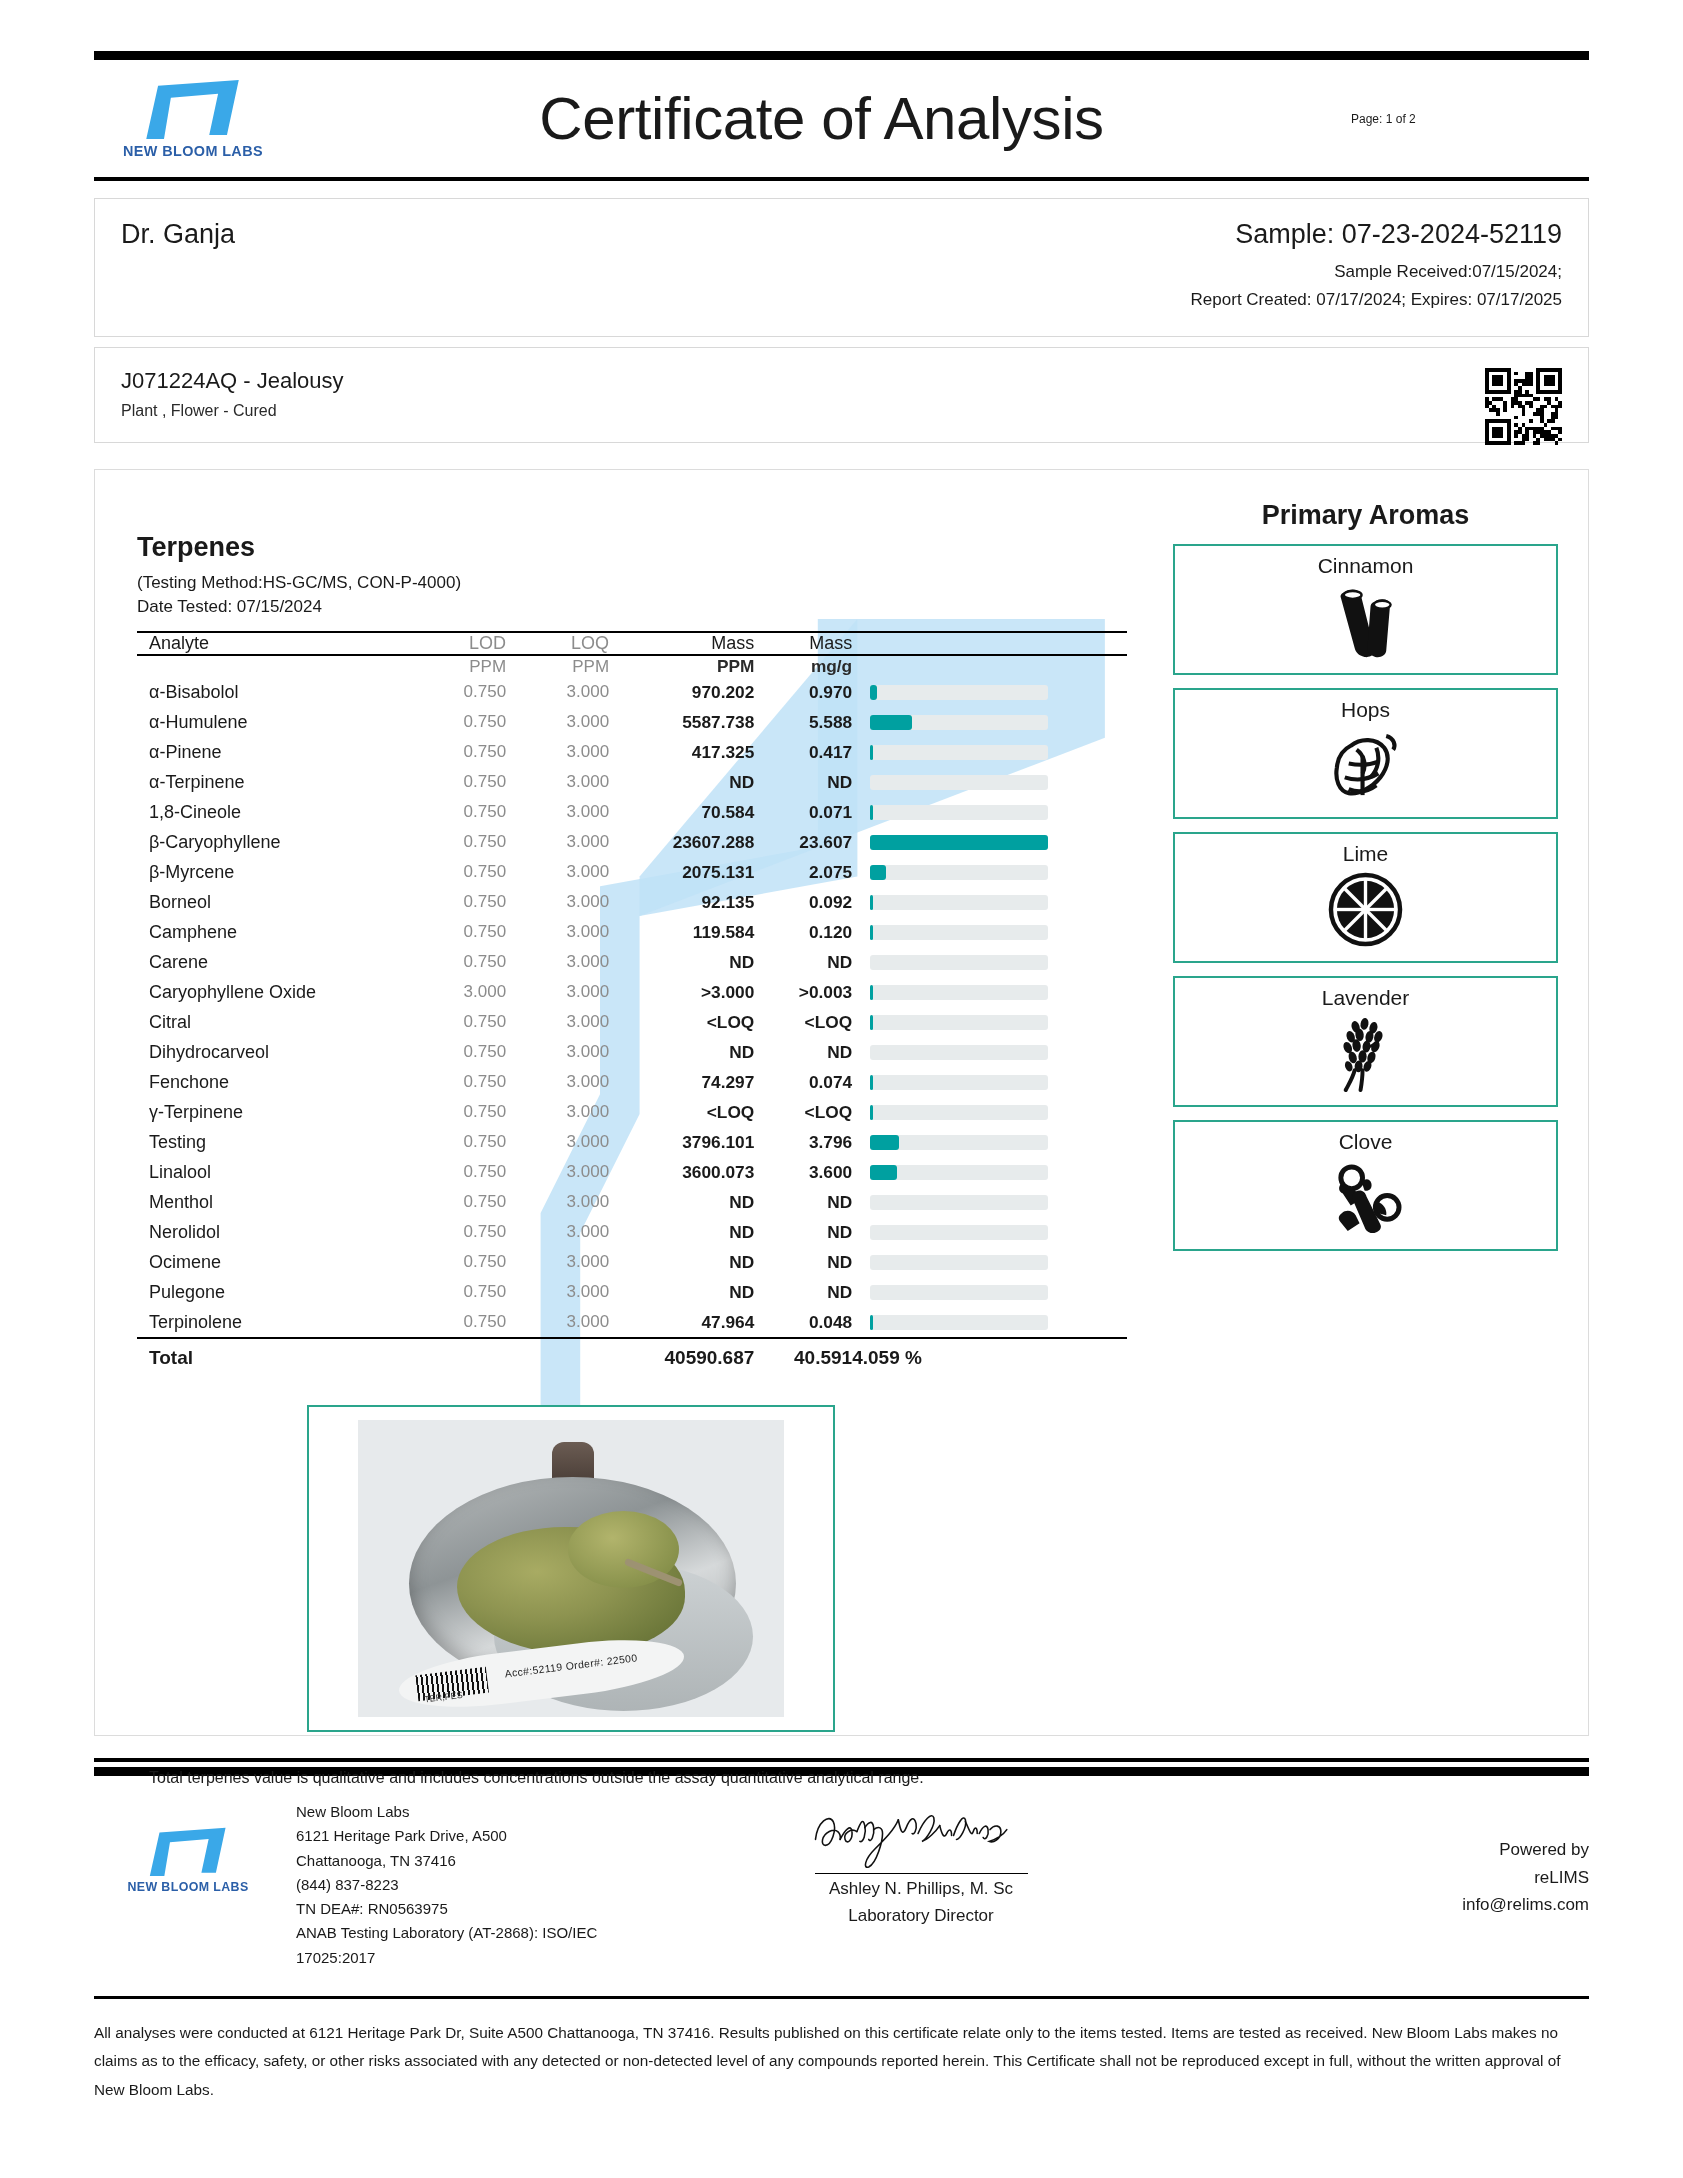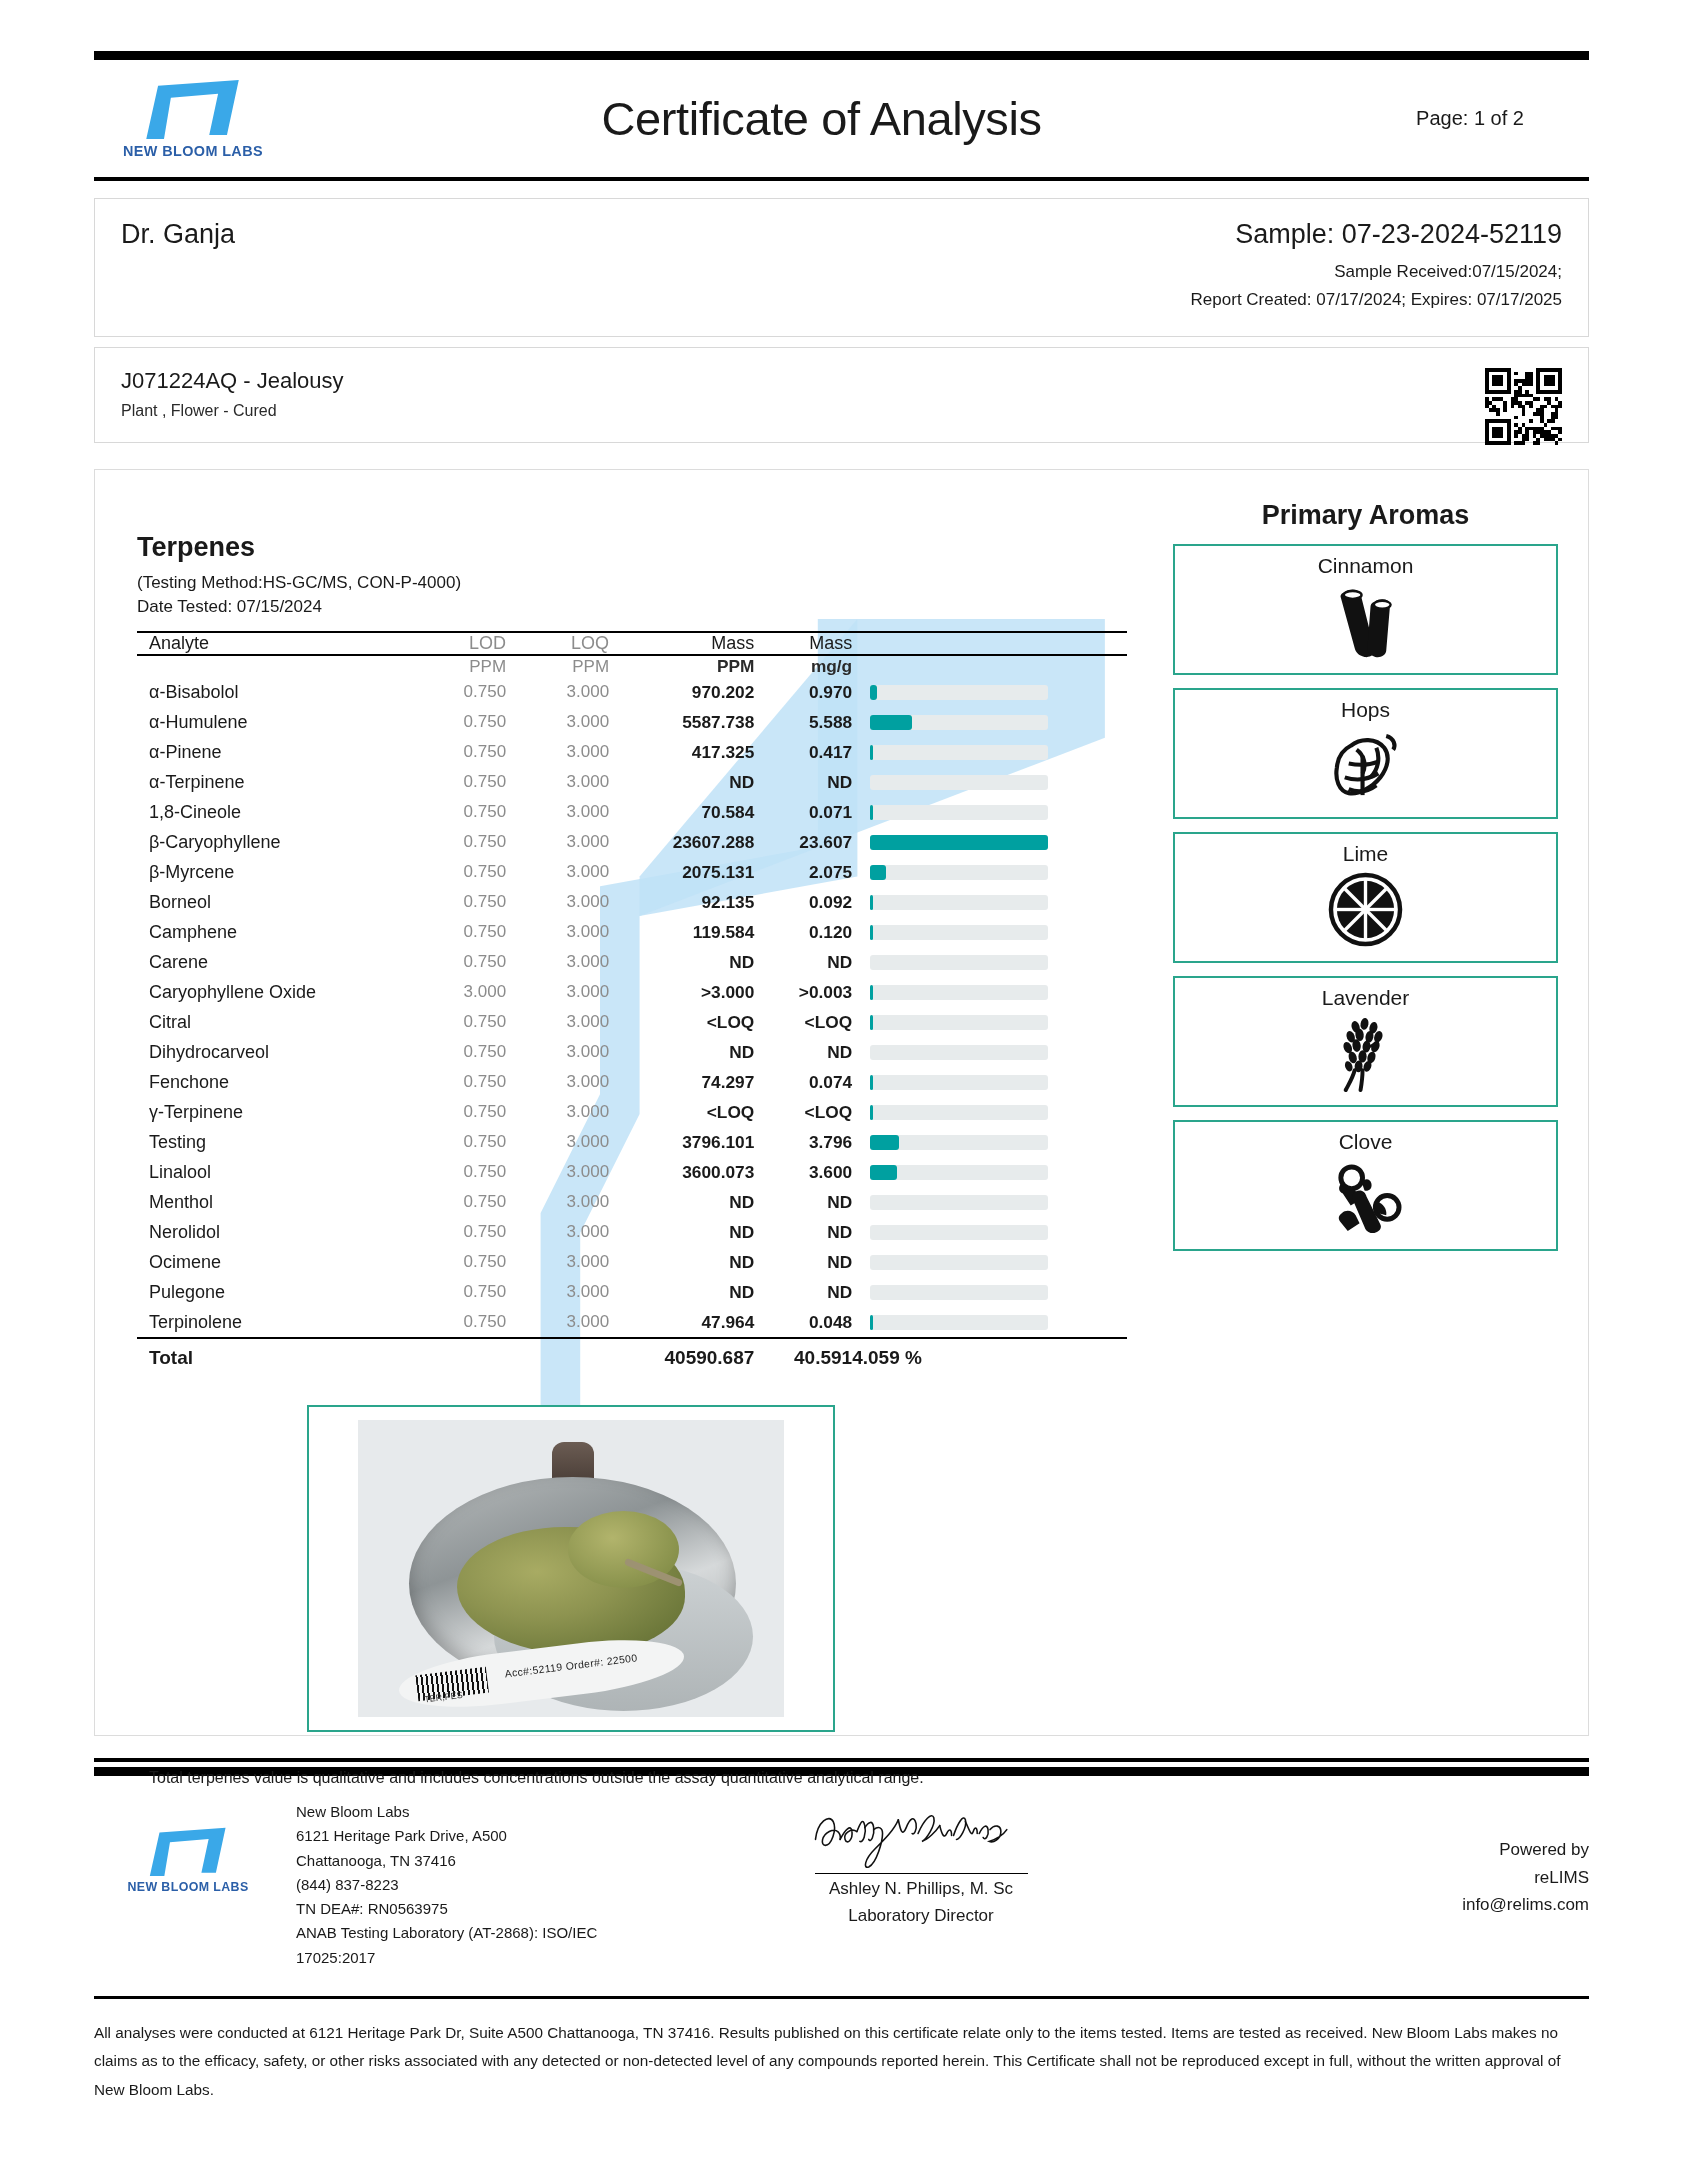--- a/index.html
+++ b/index.html
@@ -15,22 +15,22 @@
 
   
   .rule-thick { height: 9px; background: #000; margin-top: 51px; }
   .rule-thin  { height: 4px; background: #000; }
 
   
   .header { display: flex; align-items: center; height: 117px; }
   .logo-wrap { width: 198px; display: flex; flex-direction: column; align-items: center; }
   .logo-mark { width: 107px; height: 61px; }
   .logo-text { font-size: 14.4px; font-weight: 700; letter-spacing: 0.4px; color: #2b5fa8; margin-top: 4px; }
-  .doc-title { flex: 1; text-align: center; font-size: 47px; font-weight: 400; letter-spacing: -0.4px; }
-  .page-num { width: 238px; text-align: center; font-size: 20px; }
+  .doc-title { flex: 1; text-align: center; font-size: 60px; font-weight: 400; letter-spacing: -0.4px; }
+  .page-num { width: 238px; text-align: left; font-size: 12px; }
 
   
   .panel {
     border: 1px solid #d8d8d8; background: #fff;
     margin-top: 17px; padding: 20px 26px 24px 26px;
     display: flex; justify-content: space-between;
   }
   .client-name { font-size: 27px; font-weight: 400; }
   .sample-block { text-align: right; }
   .sample-id { font-size: 27px; }

